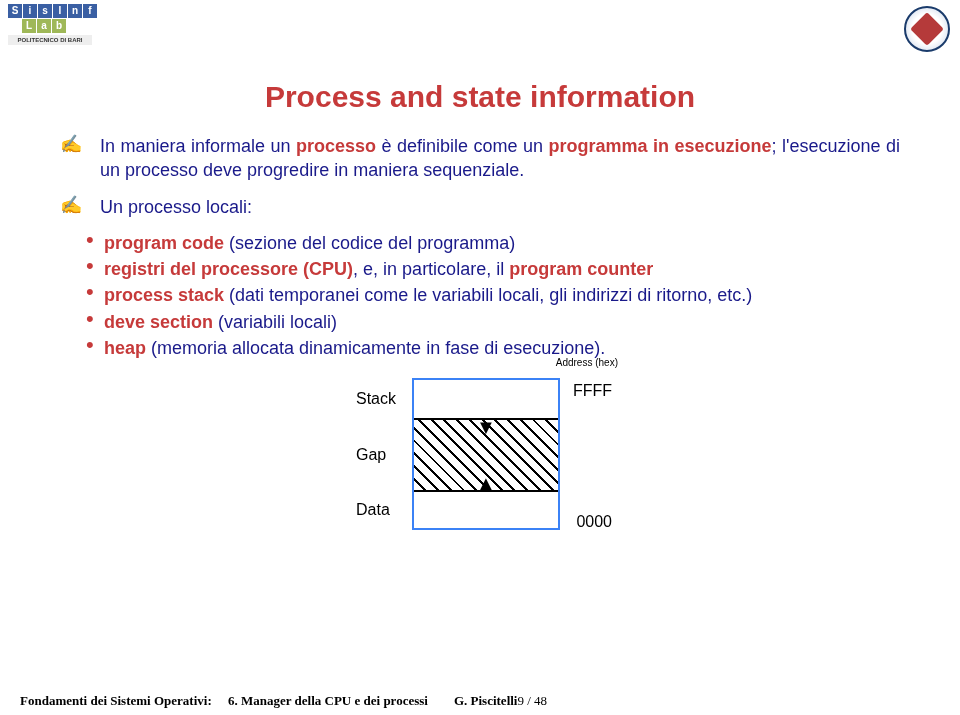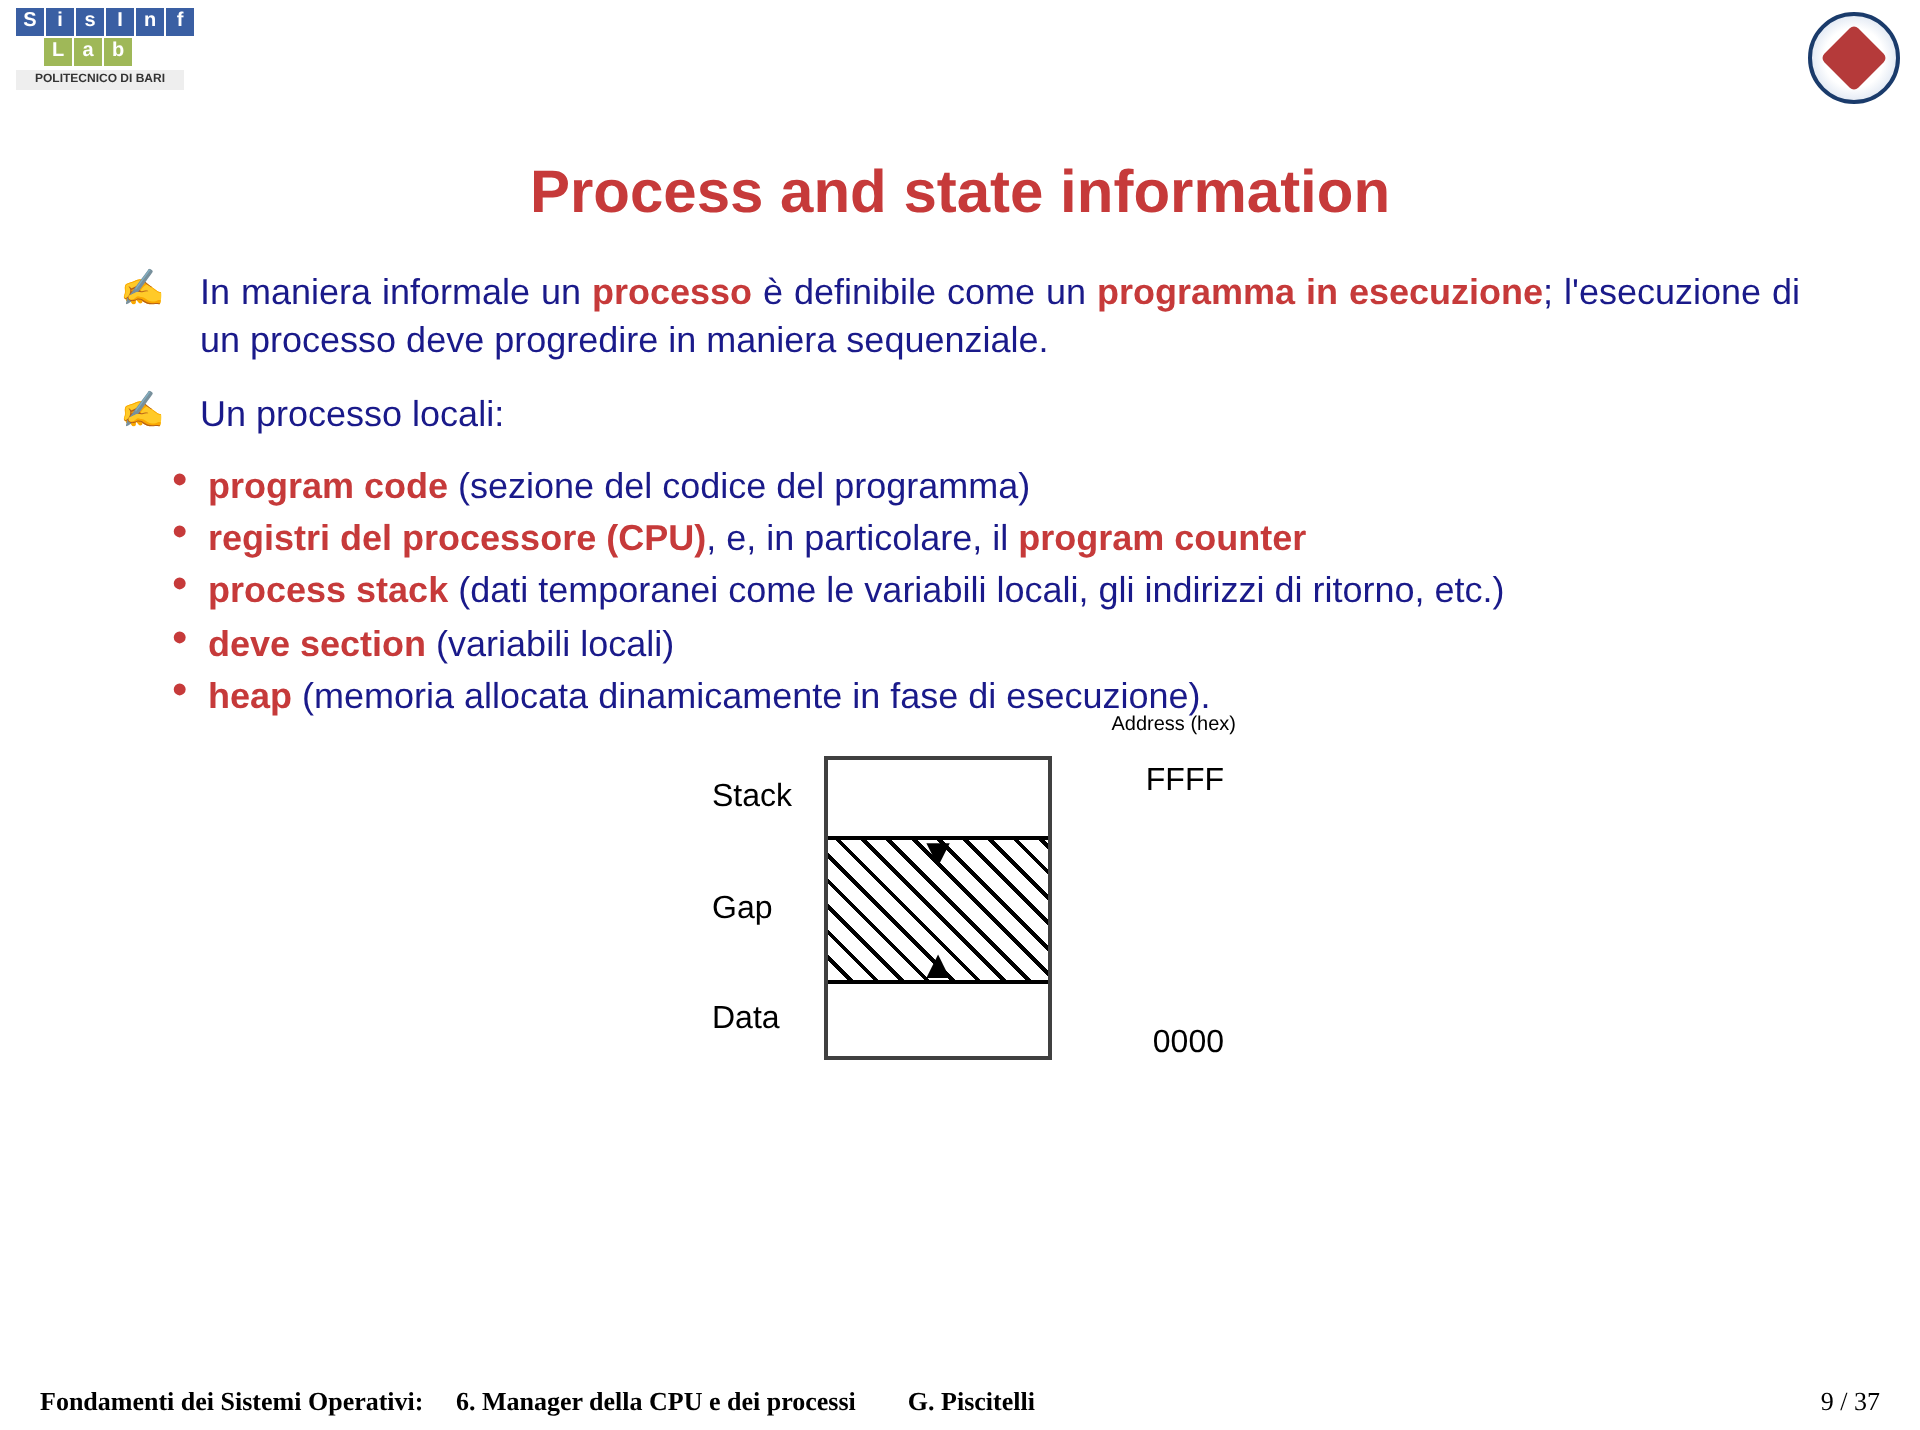--- a/index.html
+++ b/index.html
@@ -139,23 +139,23 @@
     position: absolute;
     right: -2px; top: 2px;
     font-size: 16px;
   }
   .addr-bot {
     position: absolute;
     right: -2px; bottom: -2px;
     font-size: 16px;
   }
   .mem {
-    width: 114px;
+    width: 148px;
     margin-left: 62px;
-    border: 2px solid #404040;
+    border: 2px solid #3b82f6;
   }
   .mem > div {
     border-bottom: 2px solid #000;
     position: relative;
   }
   .mem > div:last-child { border-bottom: none; }
   .seg-stack { height: 40px; }
   .seg-gap { height: 72px; }
   .seg-data { height: 36px; text-align: center; }
   .seg-text { height: 36px; }
@@ -192,21 +192,20 @@
   }
 
   .footer {
     position: absolute;
     left: 0; right: 0; bottom: 6px;
     padding: 0 20px;
     font-family: "Times New Roman", serif;
     font-size: 13px;
     color: #000;
     display: flex;
-    justify-content: space-between;
   }
   .footer .left b { font-weight: bold; }
 </style>
 </head>
 <body>
 
 <div class="header">
   <div class="logo-left">
     <div class="top">
       <span>S</span>
@@ -283,14 +282,14 @@
 </div>
 
 <div class="footer">
   <div class="left">
     <b>Fondamenti dei Sistemi Operativi:</b>
     &nbsp;&nbsp;&nbsp;
     <b>6.  Manager della CPU e dei processi</b>
     &nbsp;&nbsp;&nbsp;&nbsp;&nbsp;&nbsp;
     <b>G. Piscitelli</b>
   </div>
-  <div>9 / 37</div>
+  <div>9 / 48</div>
 </div>
 
 </body></html>

